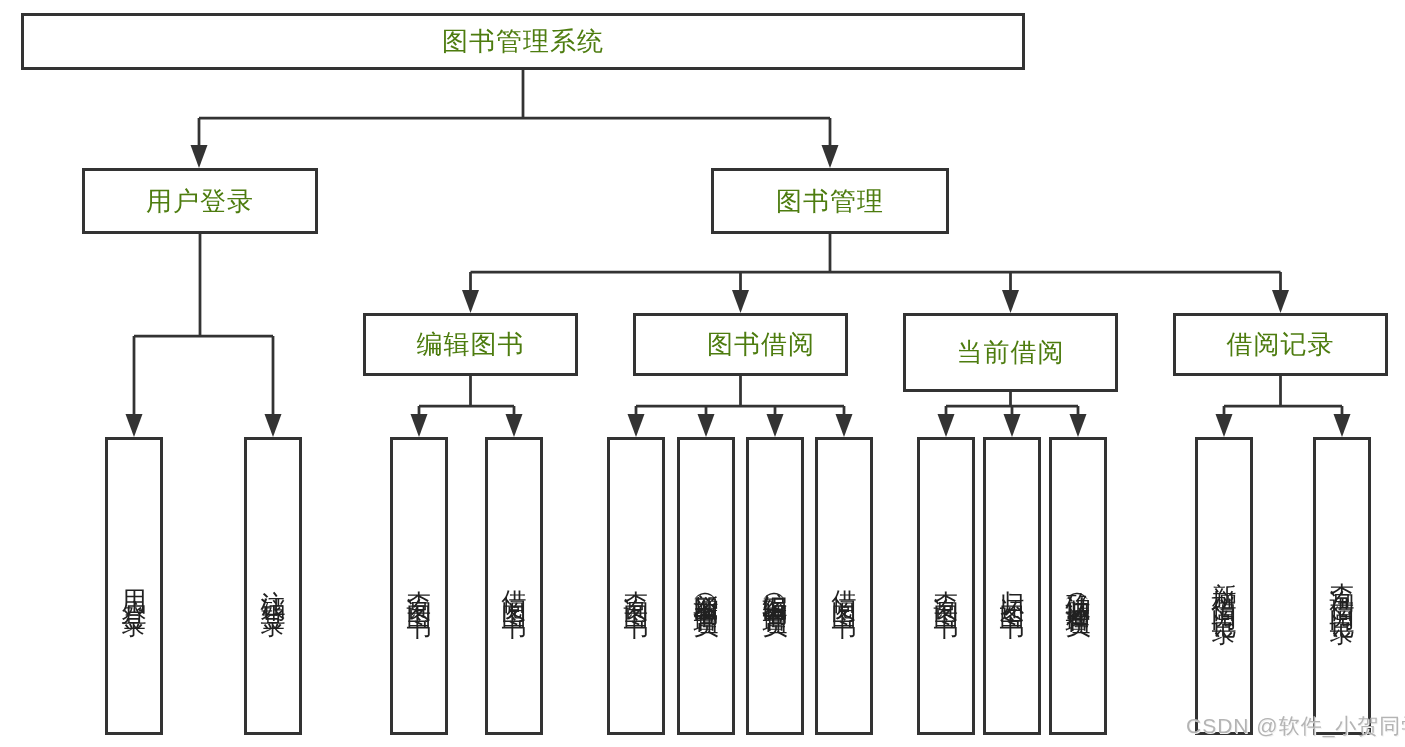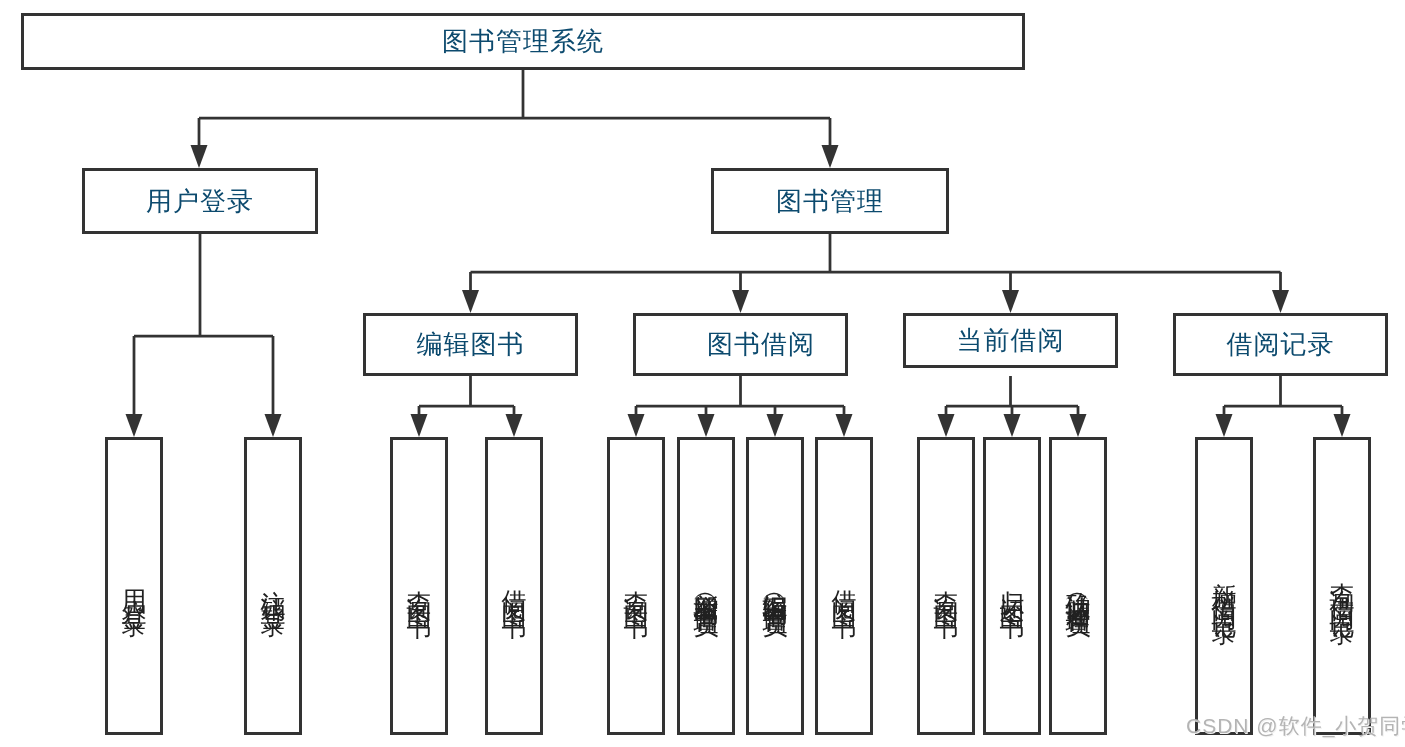--- a/index.html
+++ b/index.html
@@ -24,21 +24,21 @@
   .node {
     position: absolute;
     box-sizing: border-box;
     border: 3px solid #333333;
     background: #ffffff;
     display: flex;
     align-items: center;
     justify-content: center;
     font-size: 26px;
     letter-spacing: 1px;
-    color: #0c4a6e;
+    color: #4d7c0f;
     z-index: 1;
     white-space: nowrap;
   }
   .leaf {
     position: absolute;
     box-sizing: border-box;
     top: 437px;
     width: 58px;
     height: 298px;
     border: 3px solid #333333;
@@ -110,21 +110,21 @@
     </g>
   </svg>
 
   <div class="node" style="left:21px; top:13px; width:1004px; height:57px;">图书管理系统</div>
 
   <div class="node" style="left:82px; top:168px; width:236px; height:66px;">用户登录</div>
   <div class="node" style="left:711px; top:168px; width:238px; height:66px;">图书管理</div>
 
   <div class="node" style="left:363px; top:313px; width:215px; height:63px;">编辑图书</div>
   <div class="node" style="left:633px; top:313px; width:215px; height:63px;padding-left:41px;">图书借阅</div>
-  <div class="node" style="left:903px; top:313px; width:215px; height:55px;">当前借阅</div>
+  <div class="node" style="left:903px; top:313px; width:215px; height:79px;">当前借阅</div>
   <div class="node" style="left:1173px; top:313px; width:215px; height:63px;">借阅记录</div>
 
   <div class="leaf" style="left:105px;">
     <span class="vtext">用户登录</span>
   </div>
   <div class="leaf" style="left:244px;">
     <span class="vtext">注销登录</span>
   </div>
 
   <div class="leaf" style="left:390px;">

